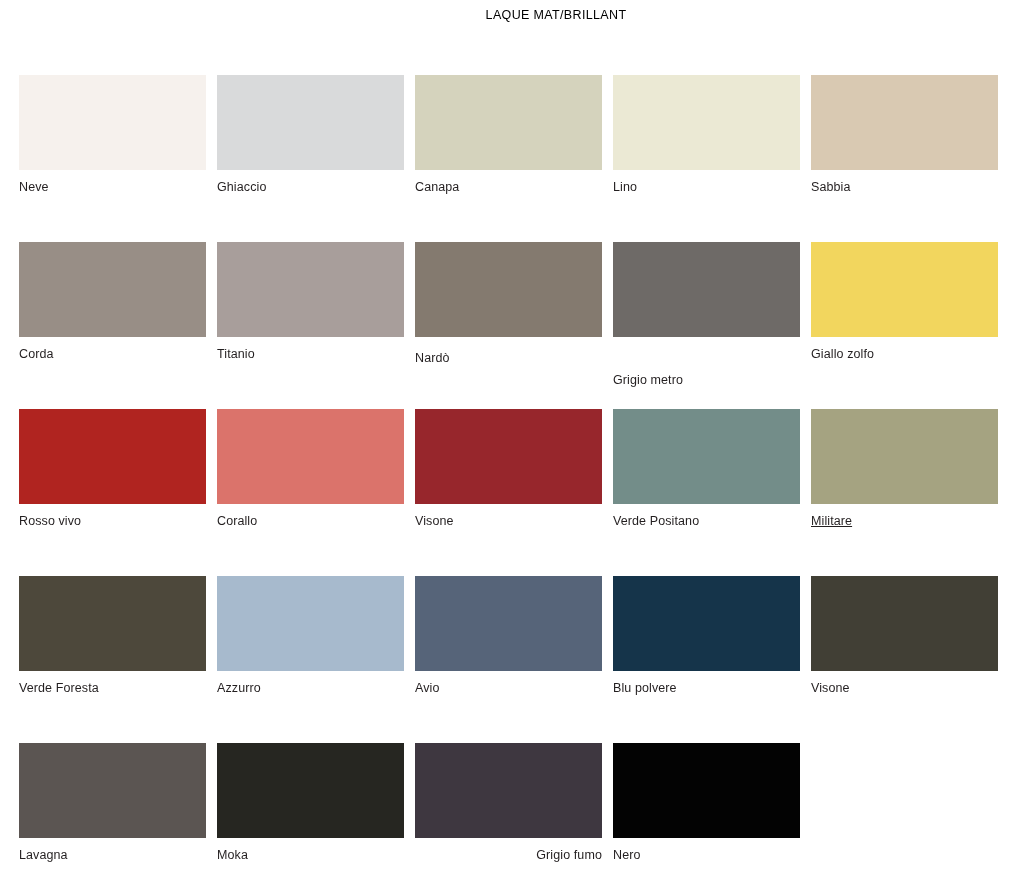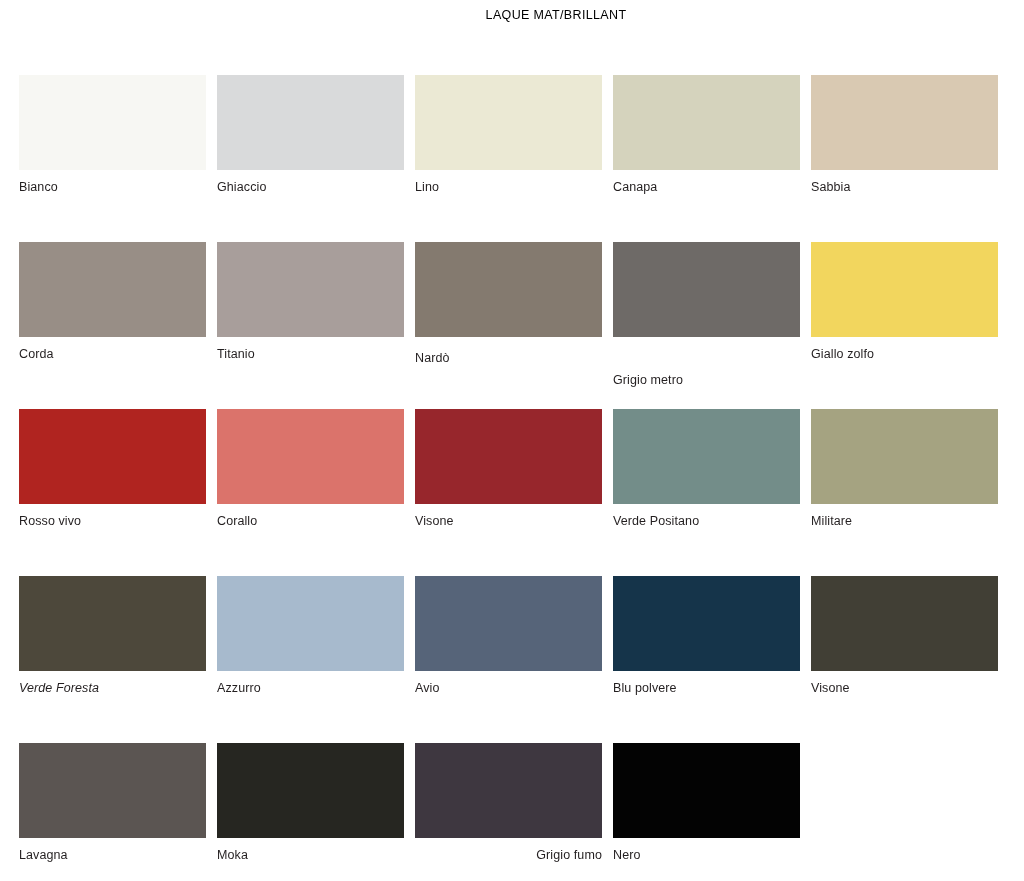--- a/index.html
+++ b/index.html
@@ -64,34 +64,34 @@
 </style>
 </head>
 <body style="background-color: rgb(255, 255, 255);">
 
 <div class="page">
 
   <div class="palette-title">LAQUE MAT/BRILLANT</div>
 
   <div class="swatch-grid">
       <div class="swatch-cell">
-        <span class="swatch-chip" style="background-color: rgb(247, 247, 243);"></span>
-        <span class="swatch-label" style="color: rgb(35, 31, 32);">Bianco</span>
+        <span class="swatch-chip" style="background-color: rgb(246, 241, 237);"></span>
+        <span class="swatch-label" style="color: rgb(35, 31, 32);">Neve</span>
       </div>
       <div class="swatch-cell">
         <span class="swatch-chip" style="background-color: rgb(217, 218, 219);"></span>
         <span class="swatch-label" style="color: rgb(35, 31, 32);">Ghiaccio</span>
       </div>
       <div class="swatch-cell">
+        <span class="swatch-chip" style="background-color: rgb(213, 211, 189);"></span>
+        <span class="swatch-label" style="color: rgb(35, 31, 32);">Canapa</span>
+      </div>
+      <div class="swatch-cell">
         <span class="swatch-chip" style="background-color: rgb(235, 233, 212);"></span>
         <span class="swatch-label" style="color: rgb(35, 31, 32);">Lino</span>
-      </div>
-      <div class="swatch-cell">
-        <span class="swatch-chip" style="background-color: rgb(213, 211, 189);"></span>
-        <span class="swatch-label" style="color: rgb(35, 31, 32);">Canapa</span>
       </div>
       <div class="swatch-cell">
         <span class="swatch-chip" style="background-color: rgb(217, 201, 178);"></span>
         <span class="swatch-label" style="color: rgb(35, 31, 32);">Sabbia</span>
       </div>
       <div class="swatch-cell">
         <span class="swatch-chip" style="background-color: rgb(152, 142, 134);"></span>
         <span class="swatch-label" style="color: rgb(35, 31, 32);">Corda</span>
       </div>
       <div class="swatch-cell">
@@ -121,25 +121,25 @@
       <div class="swatch-cell">
         <span class="swatch-chip" style="background-color: rgb(151, 38, 44);"></span>
         <span class="swatch-label" style="color: rgb(35, 31, 32);">Visone</span>
       </div>
       <div class="swatch-cell">
         <span class="swatch-chip" style="background-color: rgb(115, 141, 137);"></span>
         <span class="swatch-label" style="color: rgb(35, 31, 32);">Verde Positano</span>
       </div>
       <div class="swatch-cell">
         <span class="swatch-chip" style="background-color: rgb(165, 163, 129);"></span>
-        <span class="swatch-label" style="color: rgb(35, 31, 32);">Militare</span>
+        <span class="swatch-label" style="color: rgb(35, 31, 32); text-decoration: underline;">Militare</span>
       </div>
       <div class="swatch-cell">
         <span class="swatch-chip" style="background-color: rgb(77, 72, 59);"></span>
-        <span class="swatch-label" style="color: rgb(35, 31, 32); font-style: italic;">Verde Foresta</span>
+        <span class="swatch-label" style="color: rgb(35, 31, 32);">Verde Foresta</span>
       </div>
       <div class="swatch-cell">
         <span class="swatch-chip" style="background-color: rgb(167, 186, 205);"></span>
         <span class="swatch-label" style="color: rgb(35, 31, 32);">Azzurro</span>
       </div>
       <div class="swatch-cell">
         <span class="swatch-chip" style="background-color: rgb(86, 100, 121);"></span>
         <span class="swatch-label" style="color: rgb(35, 31, 32);">Avio</span>
       </div>
       <div class="swatch-cell">

